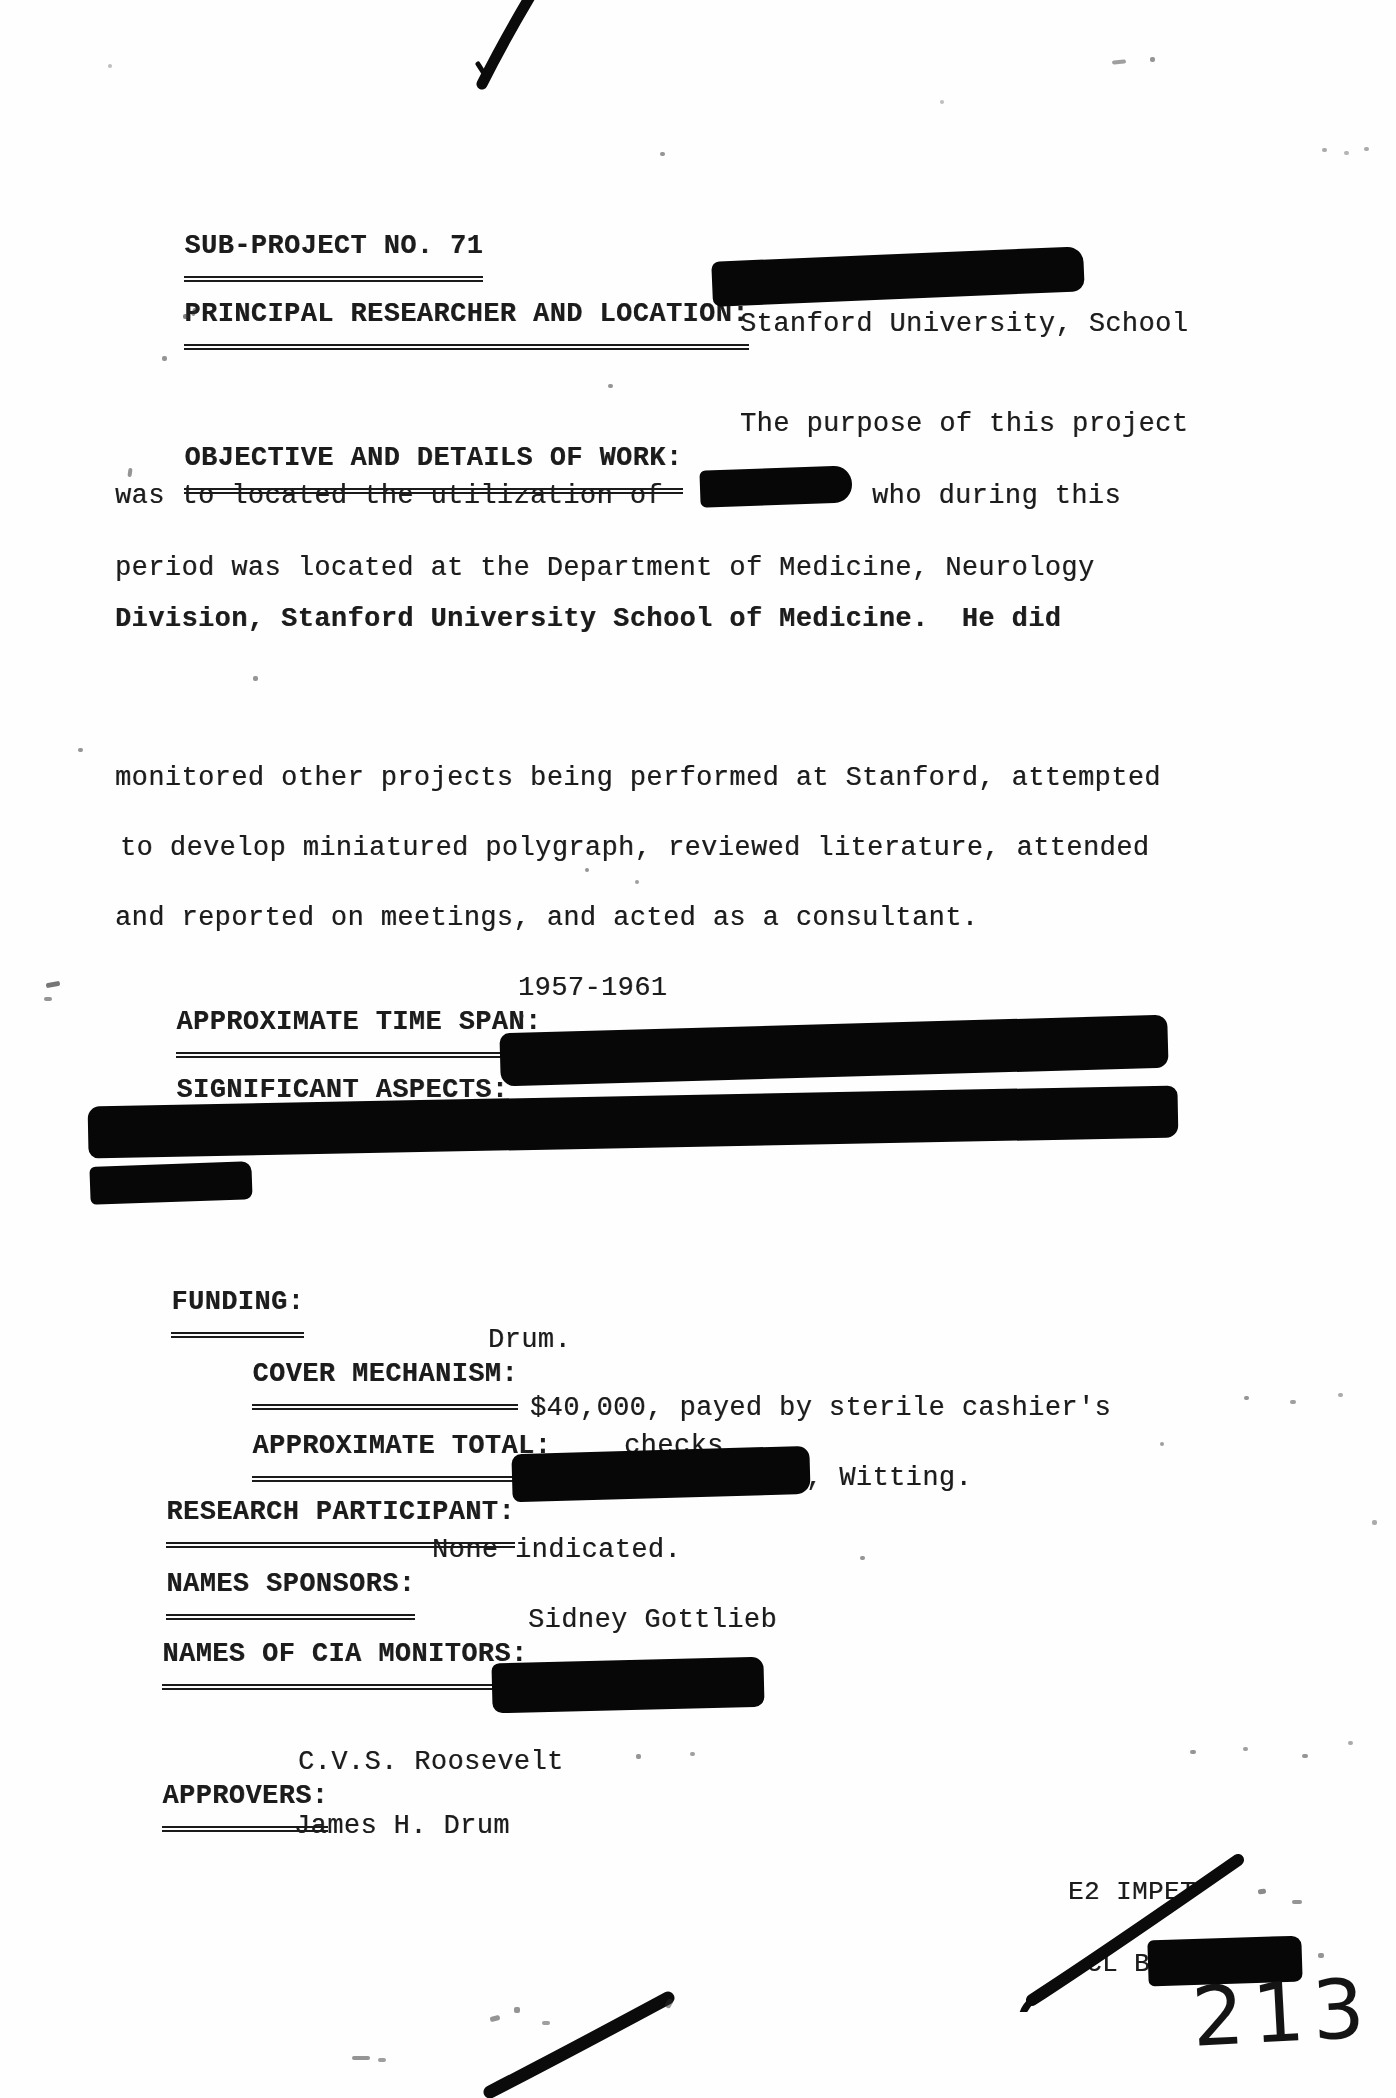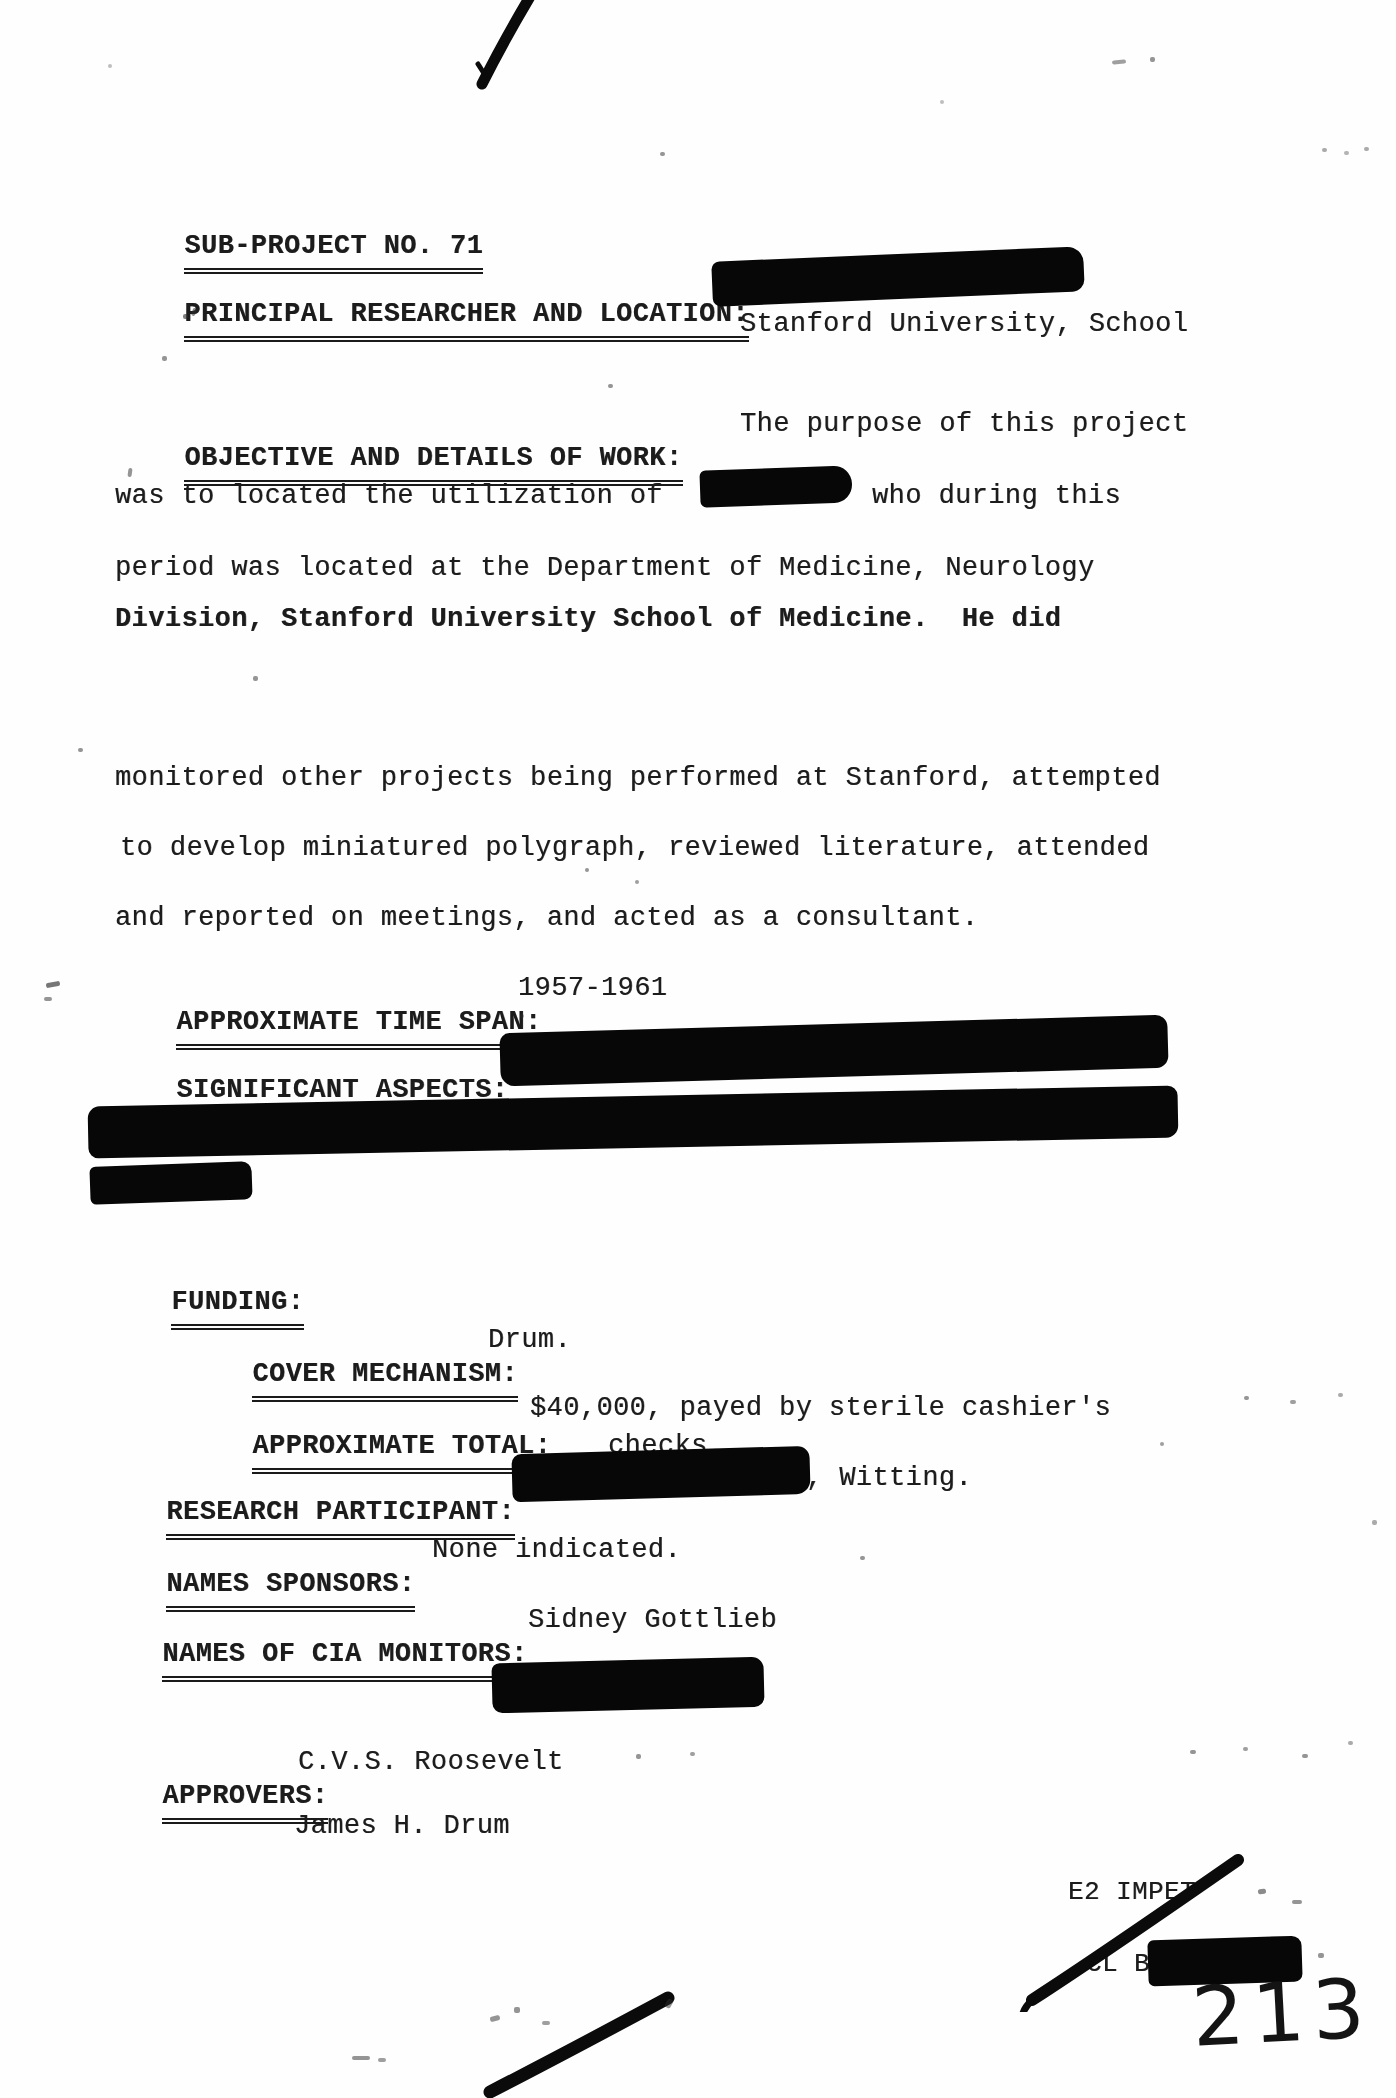--- a/index.html
+++ b/index.html
@@ -7,21 +7,21 @@
     position:relative;width:1396px;height:2098px;background:#fefefe;
     overflow:hidden;font-family:"Liberation Mono","DejaVu Sans Mono",monospace;
   }
   .t{
     position:absolute;
     font:400 27px/1.25 "Liberation Mono","DejaVu Sans Mono",monospace;
     color:#1c1c1c;white-space:pre;letter-spacing:.4px;
     text-shadow:.5px .3px 0 rgba(25,25,25,.55);
   }
   .lbl{font-weight:700;text-shadow:.4px .2px 0 rgba(15,15,15,.5);}
-  .ul{border-bottom:6px double #1a1a1a;padding-bottom:4px;display:inline-block;}
+  .ul{border-bottom:6px double #1a1a1a;padding-bottom:12px;display:inline-block;}
   .redact{position:absolute;background:#070707;}
   .speck{position:absolute;background:#2c2c2c;border-radius:2px;}
   .slash{position:absolute;}
   .hand{
     position:absolute;color:#141414;
     font:400 82px/1 "DejaVu Sans",sans-serif;
     letter-spacing:8px;transform:rotate(-3deg);
   }
 </style>
 </head>
@@ -72,21 +72,21 @@
 
   <div class="t lbl" style="left:186px;top:1324px;">
     <span class="ul">COVER MECHANISM:</span>
   </div>
   <div class="t" style="left:488px;top:1324px;">Drum.</div>
 
   <div class="t lbl" style="left:186px;top:1396px;">
     <span class="ul">APPROXIMATE TOTAL:</span>
   </div>
   <div class="t" style="left:530px;top:1392px;">$40,000, payed by sterile cashier's</div>
-  <div class="t" style="left:608px;top:1430px;">checks.</div>
+  <div class="t" style="left:624px;top:1430px;">checks.</div>
 
   <div class="t lbl" style="left:100px;top:1462px;">
     <span class="ul">RESEARCH PARTICIPANT:</span>
   </div>
   <div class="redact" style="left:512px;top:1450px;width:298px;height:48px;border-radius:10px 12px 14px 8px;transform:rotate(-1.6deg);"></div>
   <div class="t" style="left:806px;top:1462px;">, Witting.</div>
 
   <div class="t lbl" style="left:100px;top:1534px;">
     <span class="ul">NAMES SPONSORS:</span>
   </div>

